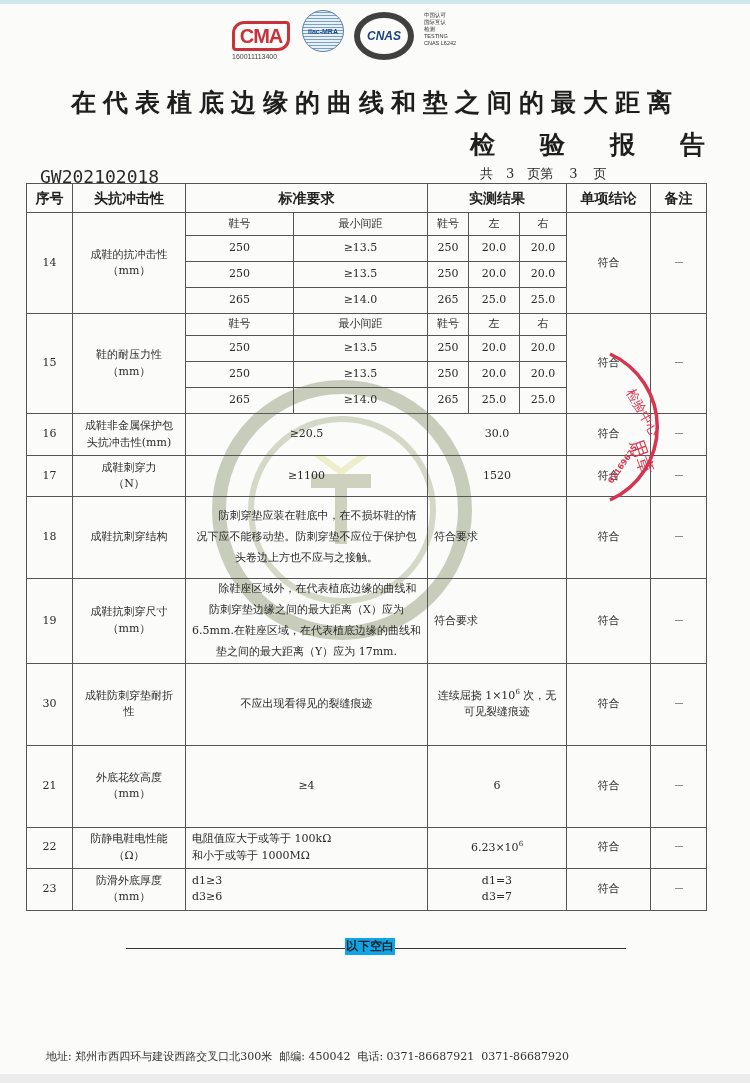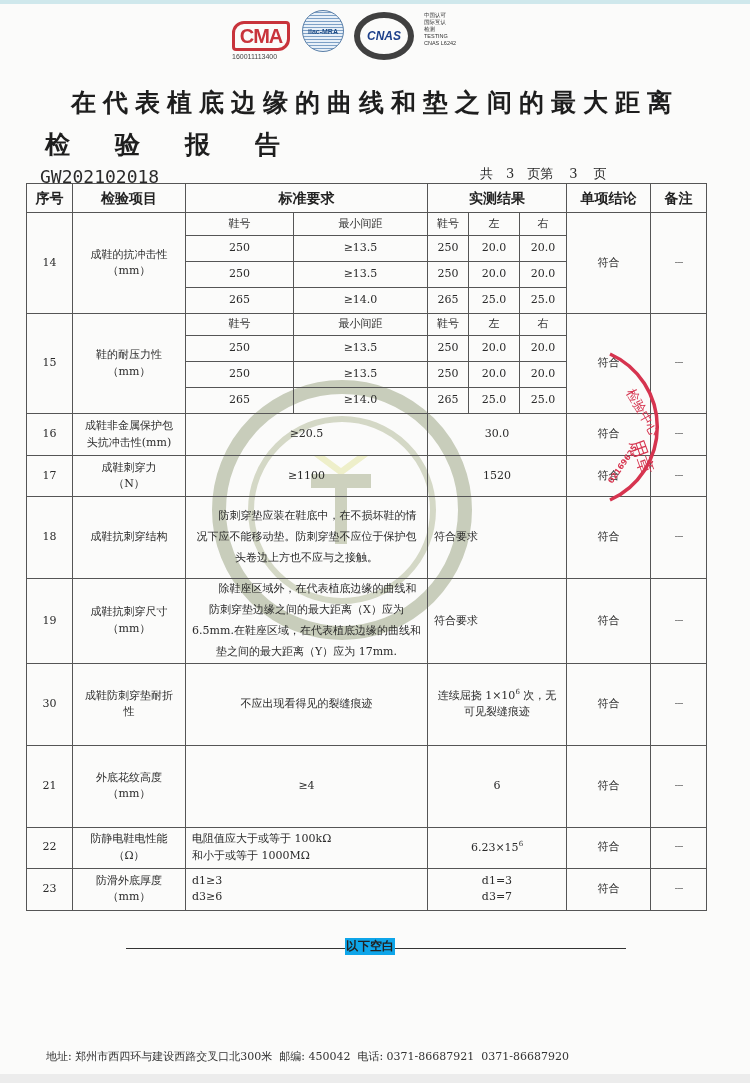--- a/index.html
+++ b/index.html
@@ -10,21 +10,21 @@
   .cma{width:60px;}
   .cma-box{width:52px;height:24px;border:3px solid #c8333b;border-radius:12px 4px 12px 4px;display:flex;align-items:center;justify-content:center;
      color:#c8333b;font-family:"Liberation Sans",sans-serif;font-weight:bold;font-size:20px;letter-spacing:-1px;margin-top:11px;}
   .cma-num{font-family:"Liberation Sans",sans-serif;font-size:7px;color:#444;margin-top:2px;}
   .ilac{width:40px;height:40px;border-radius:50%;border:1px solid #5a7fa8;background:repeating-linear-gradient(0deg,#e8f0f8 0 2px,#7da0c6 2px 3px);
      display:flex;align-items:center;justify-content:center;font-family:"Liberation Sans",sans-serif;font-size:7px;color:#1c4b86;font-weight:bold;}
   .cnas{width:48px;height:36px;border-radius:50%;border:6px solid #404040;display:flex;align-items:center;justify-content:center;
      color:#1c3f8a;font-family:"Liberation Sans",sans-serif;font-weight:bold;font-style:italic;font-size:12px;margin-top:2px;}
   .cnas-text{font-family:"Liberation Sans",sans-serif;font-size:5.5px;color:#333;line-height:7px;margin-top:2px;}
   .title1{position:absolute;top:86px;left:0;width:750px;text-align:center;font-size:25px;font-weight:bold;letter-spacing:7px;color:#1e1e1e;}
-  .title2{position:absolute;top:128px;left:0;width:750px;text-align:left;font-size:25px;font-weight:bold;letter-spacing:45px;color:#1e1e1e;padding-left:45px;box-sizing:border-box;}
+  .title2{position:absolute;top:128px;left:0;width:750px;text-align:right;font-size:25px;font-weight:bold;letter-spacing:45px;color:#1e1e1e;padding-left:45px;box-sizing:border-box;}
   .repno{position:absolute;top:166px;left:40px;font-size:18px;font-family:"DejaVu Sans Mono","Liberation Mono",monospace;color:#2b2b2b;}
   .pageno{position:absolute;top:165px;left:480px;font-size:13px;color:#2b2b2b;}
   .pageno span{display:inline-block;}
   table.main{position:absolute;top:183px;left:26px;border-collapse:collapse;table-layout:fixed;font-size:11px;}
   table.main td, table.main th{border:1px solid #555;text-align:center;vertical-align:middle;padding:0 2px;line-height:1.5;}
   table.main th{font-size:14px;font-weight:bold;font-family:"DejaVu Sans","Liberation Sans",sans-serif;height:28px;color:#222;}
   .dash{color:#777;letter-spacing:-1px;}
   .left{text-align:left !important;padding-left:6px !important;}
   .justify{text-align:justify;text-indent:2em;padding:0 6px !important;line-height:1.9 !important;}
   sup{font-size:7px;}
@@ -87,21 +87,21 @@
       <col style="width:134px">
     <col style="width:41px">
       <col style="width:51px">
       <col style="width:47px">
       <col style="width:84px">
       <col style="width:56px">
   </colgroup>
   <tbody>
       <tr>
     <th>序号</th>
-    <th>检验项目</th>
+    <th>头抗冲击性</th>
     <th colspan="2">标准要求</th>
     <th colspan="3">实测结果</th>
     <th>单项结论</th>
     <th>备注</th>
   </tr>
 
   <tr style="height:23px">
     <td rowspan="4">14</td>
     <td rowspan="4">
           <div>成鞋的抗冲击性</div>
@@ -245,21 +245,21 @@
   <tr style="height:41px">
     <td>22</td>
     <td>
           <div>防静电鞋电性能</div>
           <div>（Ω）</div>
         </td>
     <td colspan="2" class="left">
           <div>电阻值应大于或等于 100kΩ</div>
           <div>和小于或等于 1000MΩ</div>
         </td>
-    <td colspan="3"><span>6.23×15</span><sup>6</sup></td>
+    <td colspan="3"><span>6.23×10</span><sup>6</sup></td>
     <td>符合</td>
     <td class="dash">---</td>
   </tr>
 
   <tr style="height:42px">
     <td>23</td>
     <td>
           <div>防滑外底厚度</div>
           <div>（mm）</div>
         </td>

